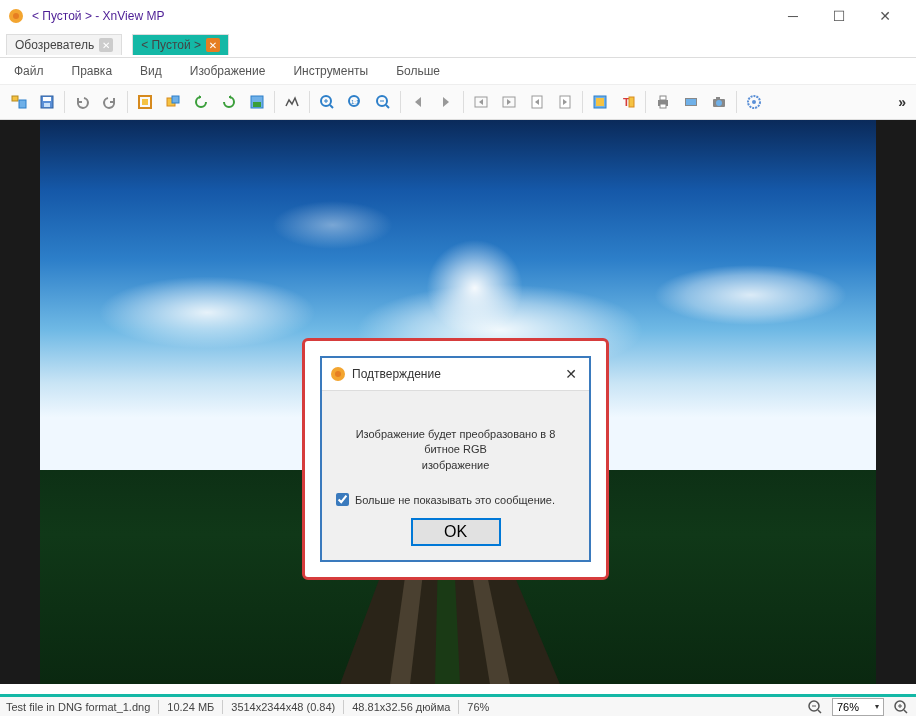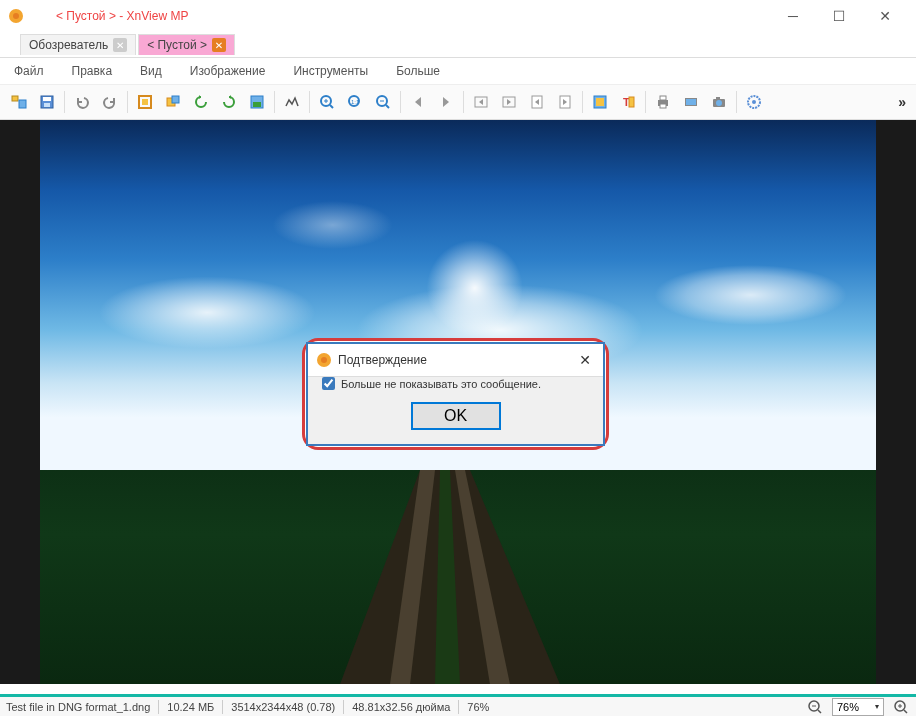--- a/index.html
+++ b/index.html
@@ -13,26 +13,26 @@
   position: relative;
 }
 .titlebar {
   height: 32px;
   display: flex;
   align-items: center;
   padding: 0 8px;
   background: #fff;
 }
 .titlebar .app-icon { width:16px; height:16px; margin-right:8px; }
-.titlebar .title { color:#ef4444; flex:1;margin-left:24px; }
+.titlebar .title { color:#4c1d95; flex:1; }
 .win-btns { display:flex; gap:0; }
 .win-btn { width:46px; height:30px; display:flex; align-items:center; justify-content:center; color:#555; font-size:14px; cursor:pointer; }
-.tabs { display:flex; align-items:center; height:26px; border-bottom:1px solid #ddd; padding-left:20px; gap:2px; }
+.tabs { display:flex; align-items:center; height:26px; border-bottom:1px solid #ddd; padding-left:6px; gap:10px; }
 .tab { display:flex; align-items:center; gap:5px; padding:3px 8px; background:#f3f3f3; border:1px solid #ddd; border-bottom:none; font-size:12px; color:#444; cursor:pointer; }
-.tab.active { background:#f9a8d4; }
+.tab.active { background:#14b8a6; }
 .tab-close { width:14px; height:14px; display:flex; align-items:center; justify-content:center; font-size:10px; background:#ccc; border-radius:2px; color:#fff; }
 .tab-close.orange { background:#e67e22; }
 .menubar { display:flex; gap:16px; padding:4px 8px; color:#555; border-bottom:1px solid #eee; }
 .menu-item { padding:2px 6px; cursor:pointer; }
 .toolbar { display:flex; align-items:center; gap:2px; padding:4px 6px; border-bottom:1px solid #ddd; background:#fafafa; flex-wrap:nowrap; }
 .tool-btn { width:26px; height:26px; display:flex; align-items:center; justify-content:center; cursor:pointer; border-radius:2px; }
 .tool-sep { width:1px; height:22px; background:#ddd; margin:0 2px; }
 .viewer { position:relative; height:564px; background:#1a1a1a; overflow:hidden; }
 .sky { position:absolute; left:40px; right:40px; top:0; height:62%; background:linear-gradient(to bottom,#0a2a5a 0%,#1558a8 20%,#2d7fc9 40%,#6fb9e5 60%,#c8e4f5 75%,#f0f8ff 85%); }
 .clouds { position:absolute; left:40px; right:40px; top:0; height:62%; background:
@@ -40,21 +40,21 @@
   radial-gradient(ellipse 220px 70px at 55% 60%, rgba(255,255,255,.9) 0%, rgba(255,255,255,.4) 40%, transparent 65%),
   radial-gradient(ellipse 160px 50px at 85% 50%, rgba(255,255,255,.8) 0%, rgba(255,255,255,.35) 40%, transparent 60%),
   radial-gradient(ellipse 100px 40px at 35% 30%, rgba(255,255,255,.4) 0%, transparent 60%); }
 .sun { position:absolute; left:40px; right:40px; top:0; height:62%; background: radial-gradient(circle 80px at 52% 48%, rgba(255,255,255,.95) 0%, rgba(255,255,255,.5) 30%, transparent 60%); }
 .field { position:absolute; left:40px; right:40px; top:62%; bottom:0; background:linear-gradient(to bottom,#0d3015 0%,#103818 30%,#0a2810 100%); }
 .road { position:absolute; left:40px; right:40px; top:62%; bottom:0; }
 .road svg { width:100%; height:100%; }
 .side-black { position:absolute; top:0; bottom:0; width:40px; background:#1a1a1a; }
 .side-black.right { right:0; }
 .dialog-wrap { position:absolute; left:302px; top:218px; width:307px; }
-.dialog-outer { border:3px solid #d63c3c; border-radius:16px; padding:1px; background:#fff; }
+.dialog-outer { border:3px solid #d63c3c; border-radius:6px; padding:15px; background:#fff; }
 .dialog { border:2px solid #3a7abd; background:#f0f0f0; }
 .dlg-title { display:flex; align-items:center; background:#fff; padding:6px 8px; border-bottom:1px solid #ddd; }
 .dlg-title .app-icon { width:16px; height:16px; margin-right:6px; }
 .dlg-title-text { flex:1; font-size:12px; color:#333; }
 .dlg-close { width:20px; height:20px; display:flex; align-items:center; justify-content:center; cursor:pointer; font-size:14px; color:#333; }
 .dlg-body { padding:36px 20px 20px; text-align:center; font-size:11px; color:#333; line-height:1.4; }
 .dlg-check { display:flex; align-items:flex-end; gap:6px; padding:0 14px 12px; font-size:11px; color:#333; }
 .dlg-check input { width:13px; height:13px; accent-color:#3a7abd; }
 .dlg-btns { display:flex; justify-content:center; padding:0 0 14px; }
 .dlg-ok { width:90px; height:28px; background:#e1e1e1; border:2px solid #0078d7; font-size:16px; cursor:pointer; }
@@ -292,38 +292,42 @@
     <div class="dialog-outer">
       <div class="dialog">
         <div class="dlg-title">
           <svg class="app-icon app-icon-svg" viewBox="0 0 16 16">
               <circle class="c1" cx="8" cy="8" r="7"></circle>
               <circle class="c2" cx="8" cy="8" r="3"></circle>
             </svg>
           <span class="dlg-title-text">Подтверждение</span>
           <span class="dlg-close">✕</span>
         </div>
+        <div class="dlg-body">
+          <div>Изображение будет преобразовано в 8 битное RGB</div>
+          <div>изображение</div>
+        </div>
         <label class="dlg-check">
           <input type="checkbox" checked="" style="">
           <span>Больше не показывать это сообщение.</span>
         </label>
         <div class="dlg-btns">
           <button class="dlg-ok">OK</button>
         </div>
       </div>
     </div>
   </div>
 </div>
 
 <div class="statusbar">
   <span>Test file in DNG format_1.dng</span>
   <span class="status-sep"></span>
   <span>10.24 МБ</span>
   <span class="status-sep"></span>
-  <span>3514x2344x48 (0.78)</span>
+  <span>3514x2344x48 (0.84)</span>
   <span class="status-sep"></span>
   <span>48.81x32.56 дюйма</span>
   <span class="status-sep"></span>
   <span>76%</span>
   <span class="status-spacer"></span>
   <div class="mag-btn">
       <svg class="icon16" viewBox="0 0 16 16">
         <circle cx="7" cy="7" r="5" fill="none" stroke="#555" stroke-width="1.5"></circle>
         <line x1="11" y1="11" x2="14" y2="14" stroke="#555" stroke-width="1.5"></line>
         <line x1="5" y1="7" x2="9" y2="7" stroke="#555"></line>

